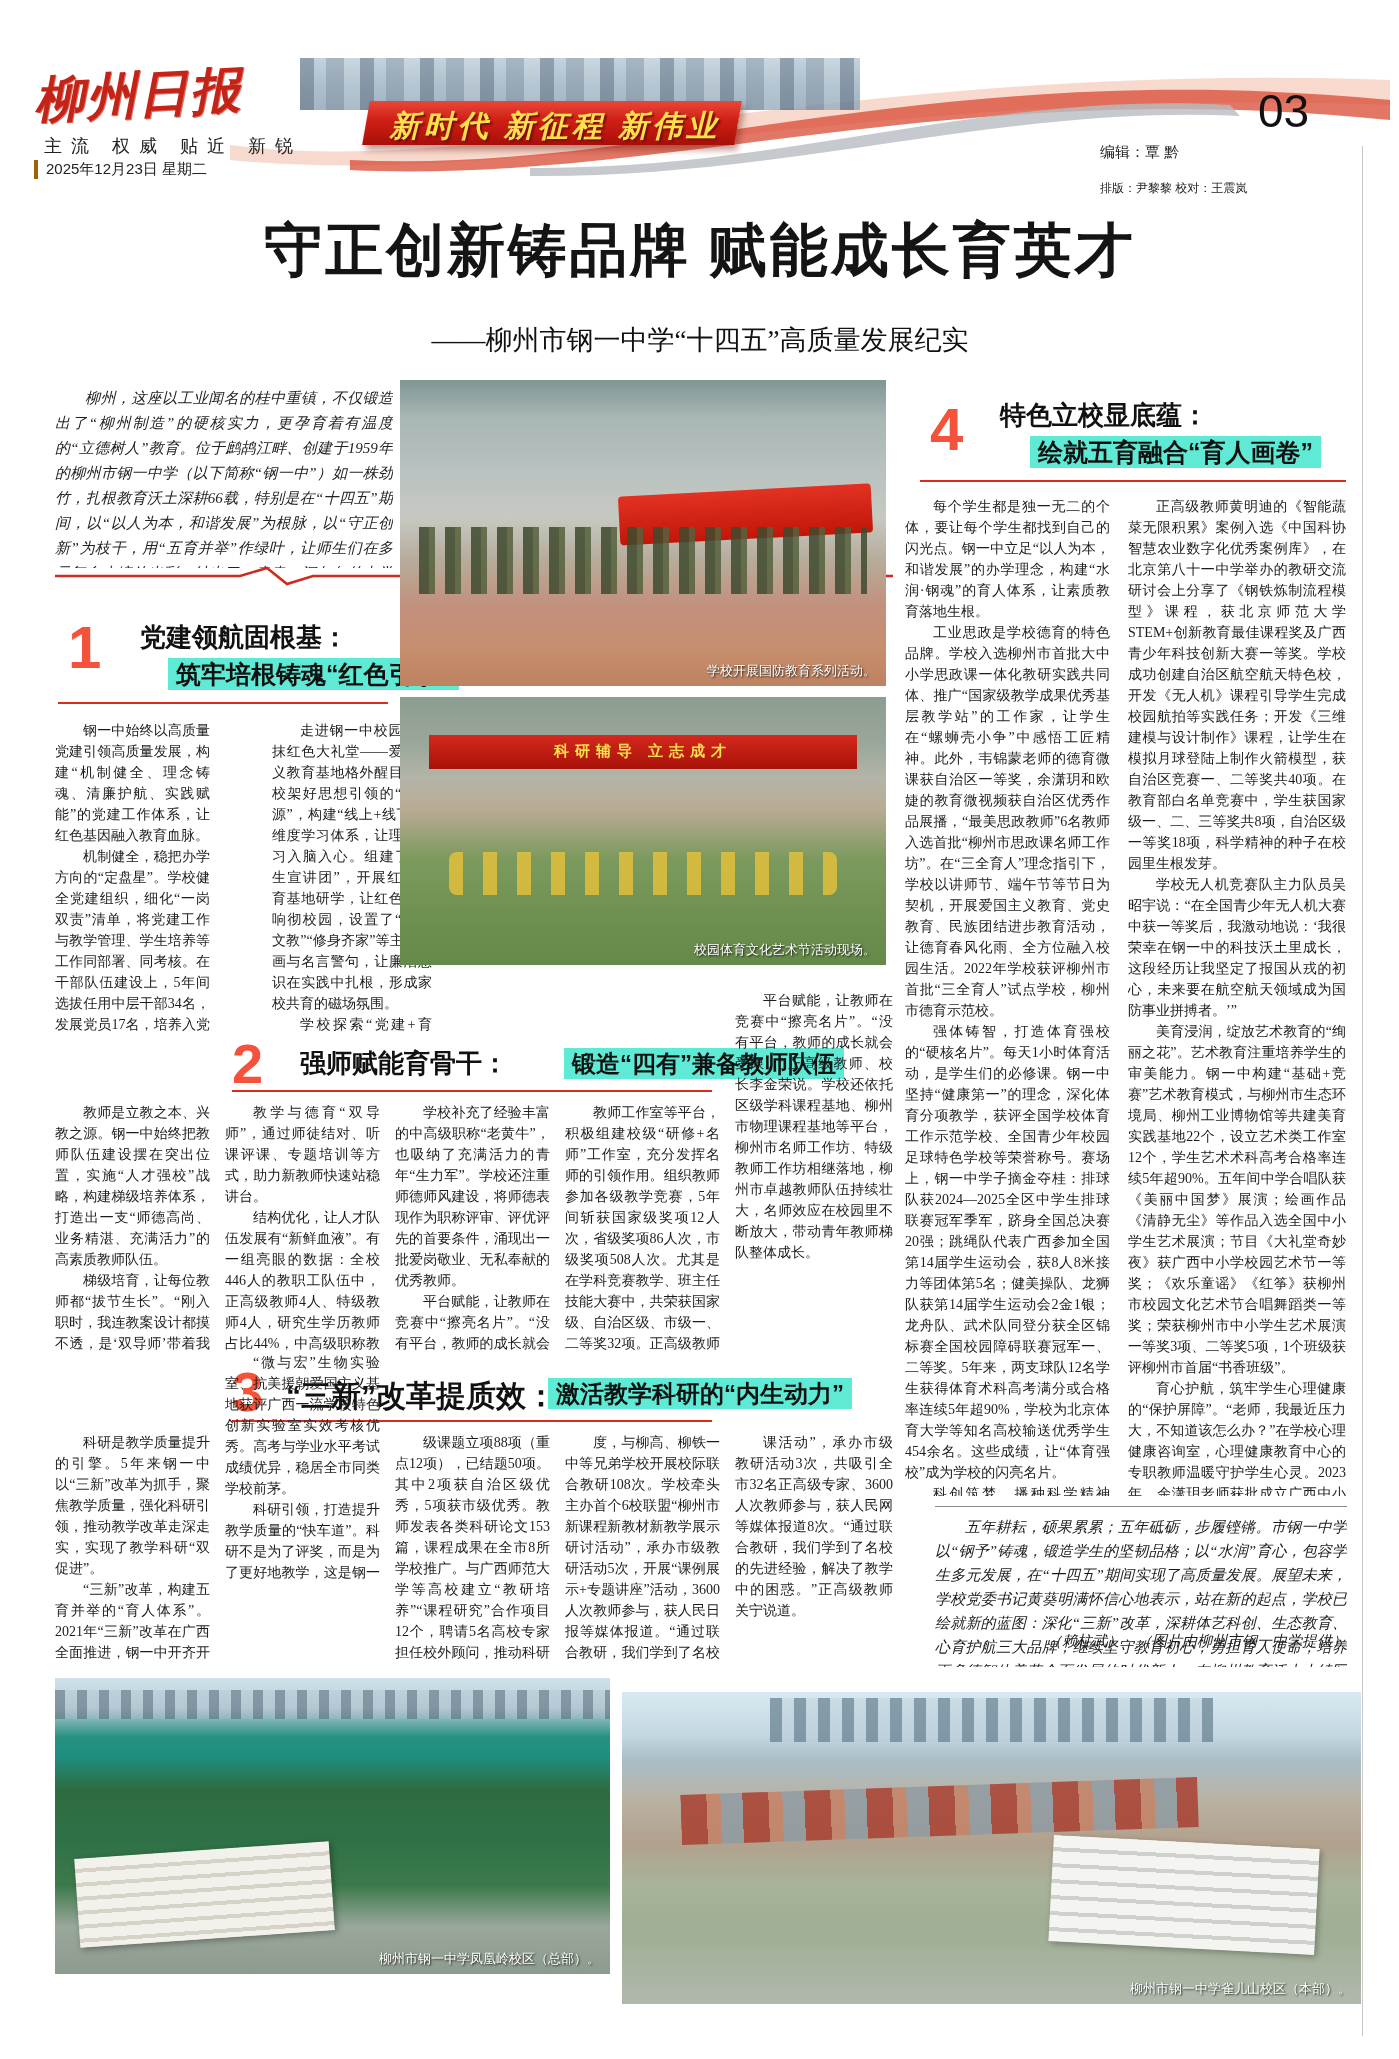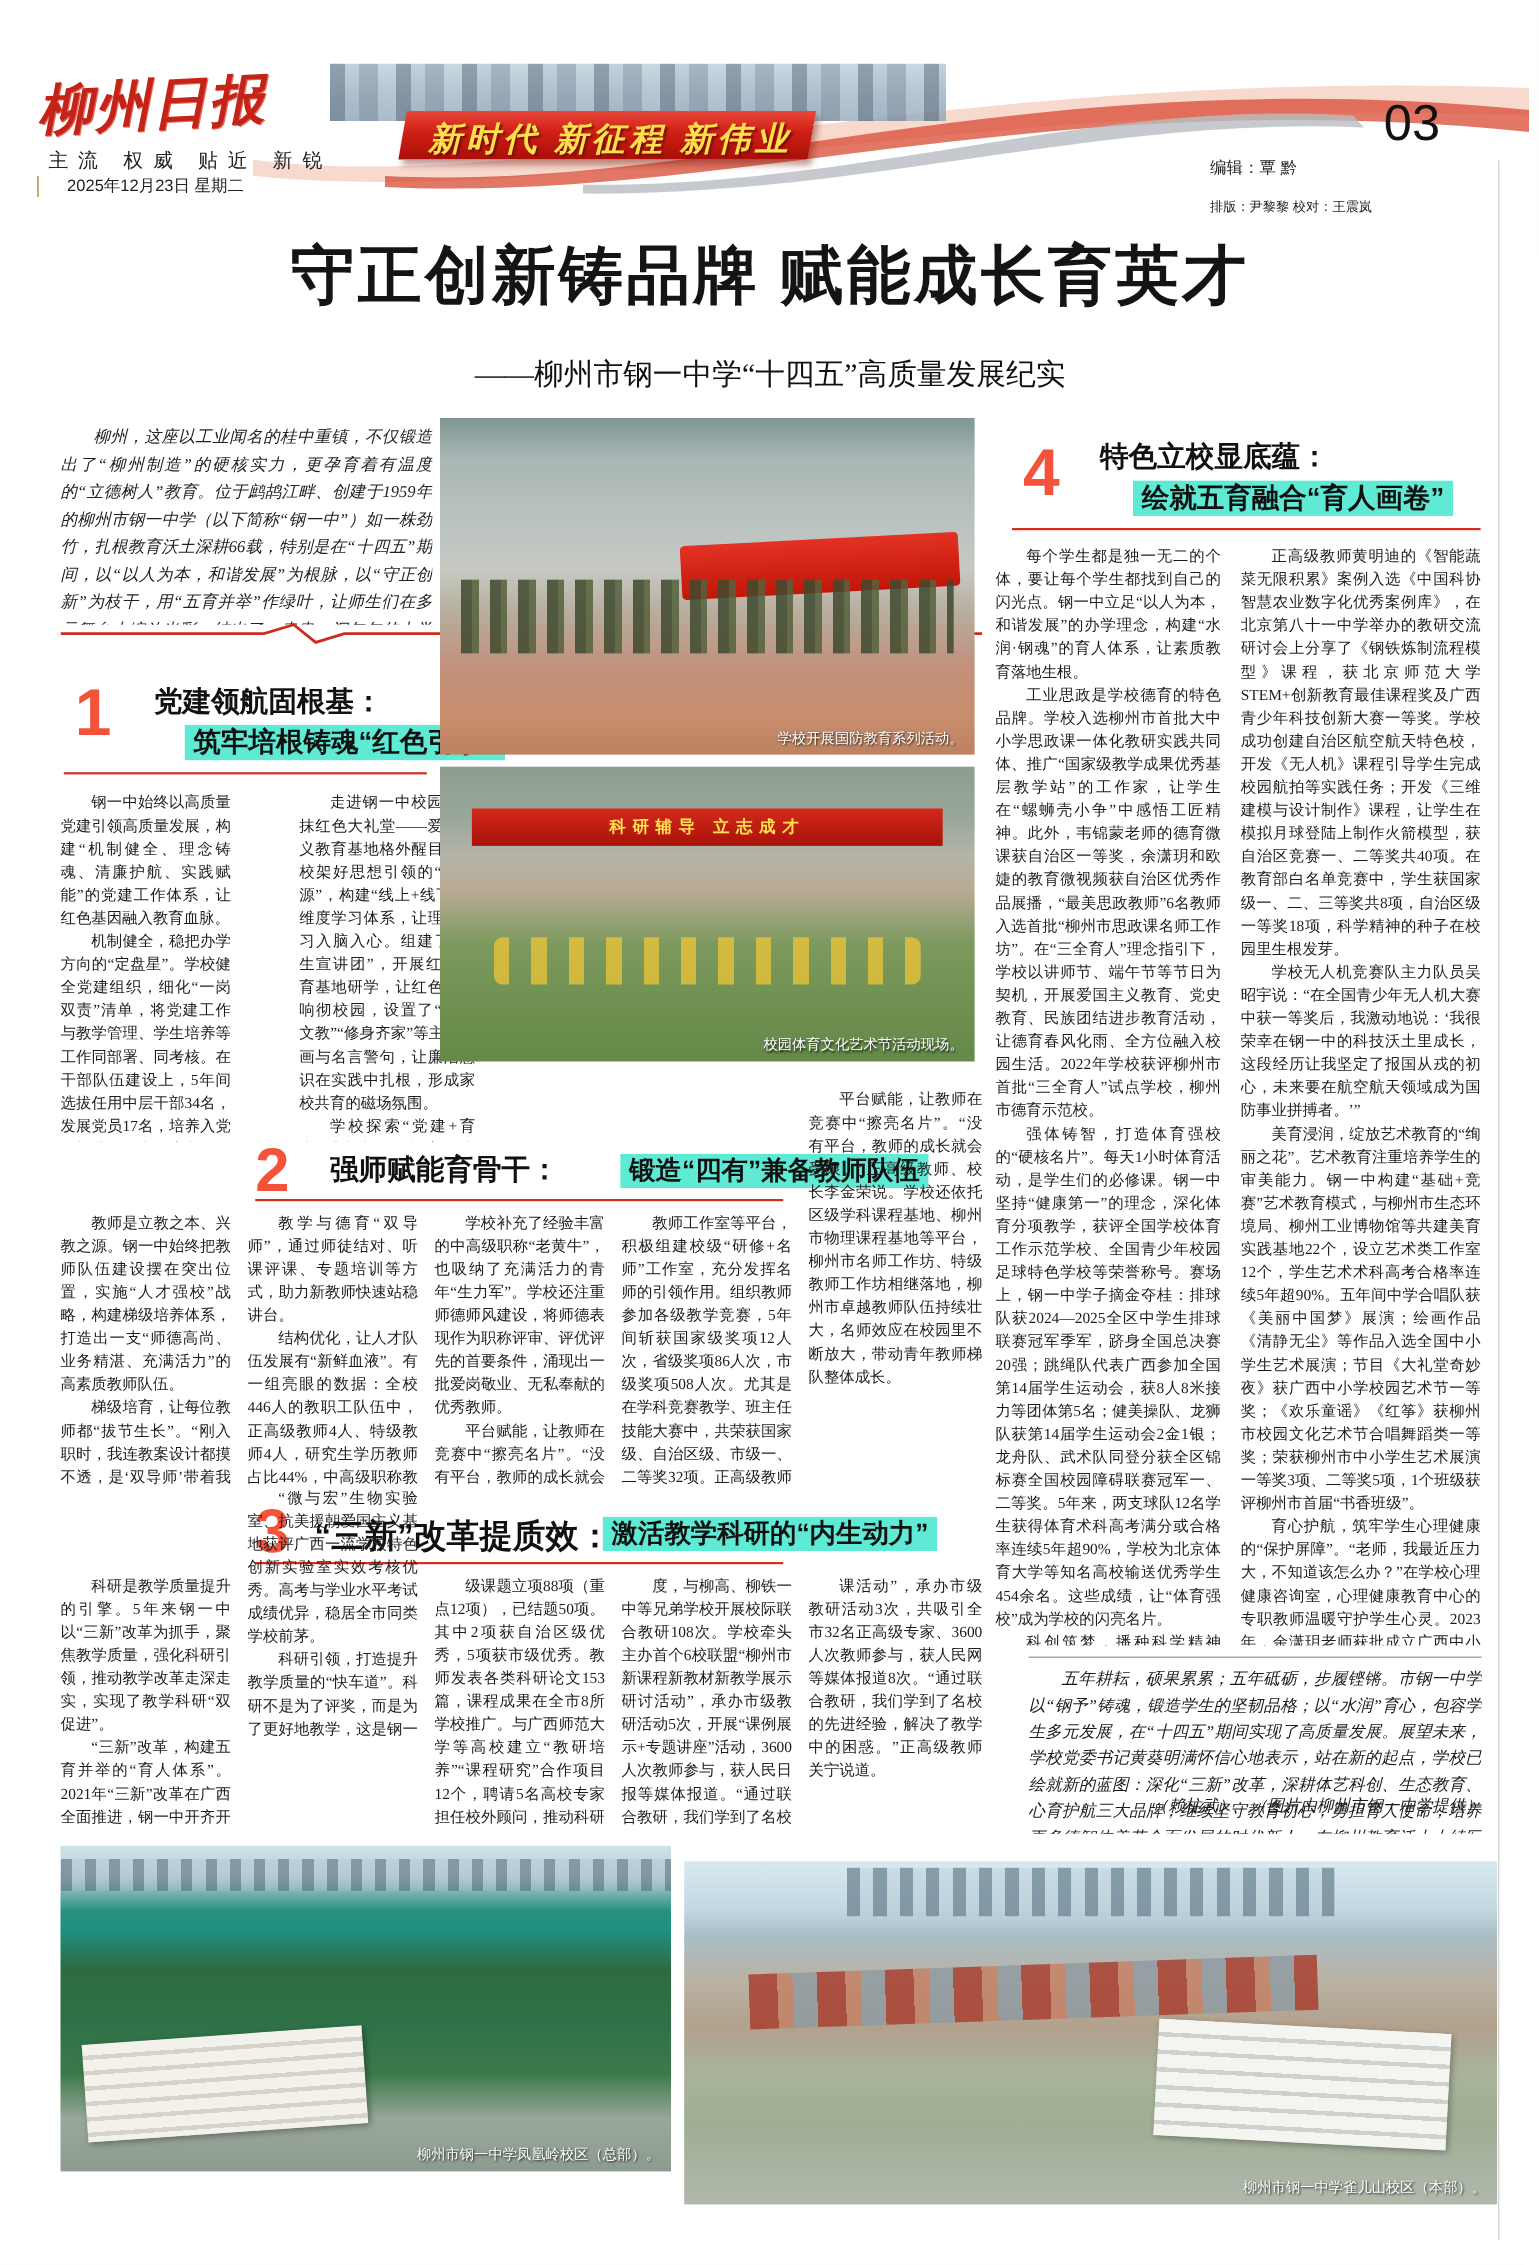--- a/index.html
+++ b/index.html
@@ -5,21 +5,21 @@
   html,body{margin:0;padding:0;background:#e9e9e9;}
   .page{position:relative;width:1399px;height:2059px;background:#ffffff;margin:0 auto;
         font-family:"Liberation Serif","DejaVu Serif",serif;color:#1a1a1a;overflow:hidden;}
   .abs{position:absolute;}
   
   .masthead{left:34px;top:62px;font-size:50px;font-weight:900;font-style:italic;
             color:#c42318;letter-spacing:2px;transform:rotate(-3deg);
             font-family:"DejaVu Serif",serif;text-shadow:1px 1px 0 #e5695b;}
   .tagline{left:44px;top:134px;font-size:18px;letter-spacing:9px;color:#222;
            font-family:"Liberation Sans",sans-serif;}
-  .dateline{left:34px;top:160px;font-size:15px;color:#222;border-left:1px solid #a16207;padding-left:26px;
+  .dateline{left:34px;top:160px;font-size:15px;color:#222;border-left:4px solid #a16207;padding-left:8px;
             font-family:"Liberation Sans",sans-serif;}
   .skyline{left:300px;top:58px;width:560px;height:52px;opacity:.85;
      background:
        linear-gradient(180deg,#c3d3de 0%,#9fb4c4 55%,#8fa3b4 100%);}
   .skyline:before{content:"";position:absolute;inset:0;
      background:repeating-linear-gradient(90deg,rgba(70,90,110,.55) 0 14px,rgba(160,180,195,.25) 14px 26px,rgba(100,120,140,.45) 26px 44px,rgba(190,205,215,.3) 44px 60px);}
   .swoosh{left:230px;top:50px;width:1160px;height:130px;pointer-events:none;}
   .ribbon{left:366px;top:101px;width:372px;height:44px;
           background:linear-gradient(180deg,#e8473a 0%,#cf1f14 45%,#a80f08 100%);
           transform:skewX(-10deg);box-shadow:4px 5px 6px rgba(120,30,20,.45);}

